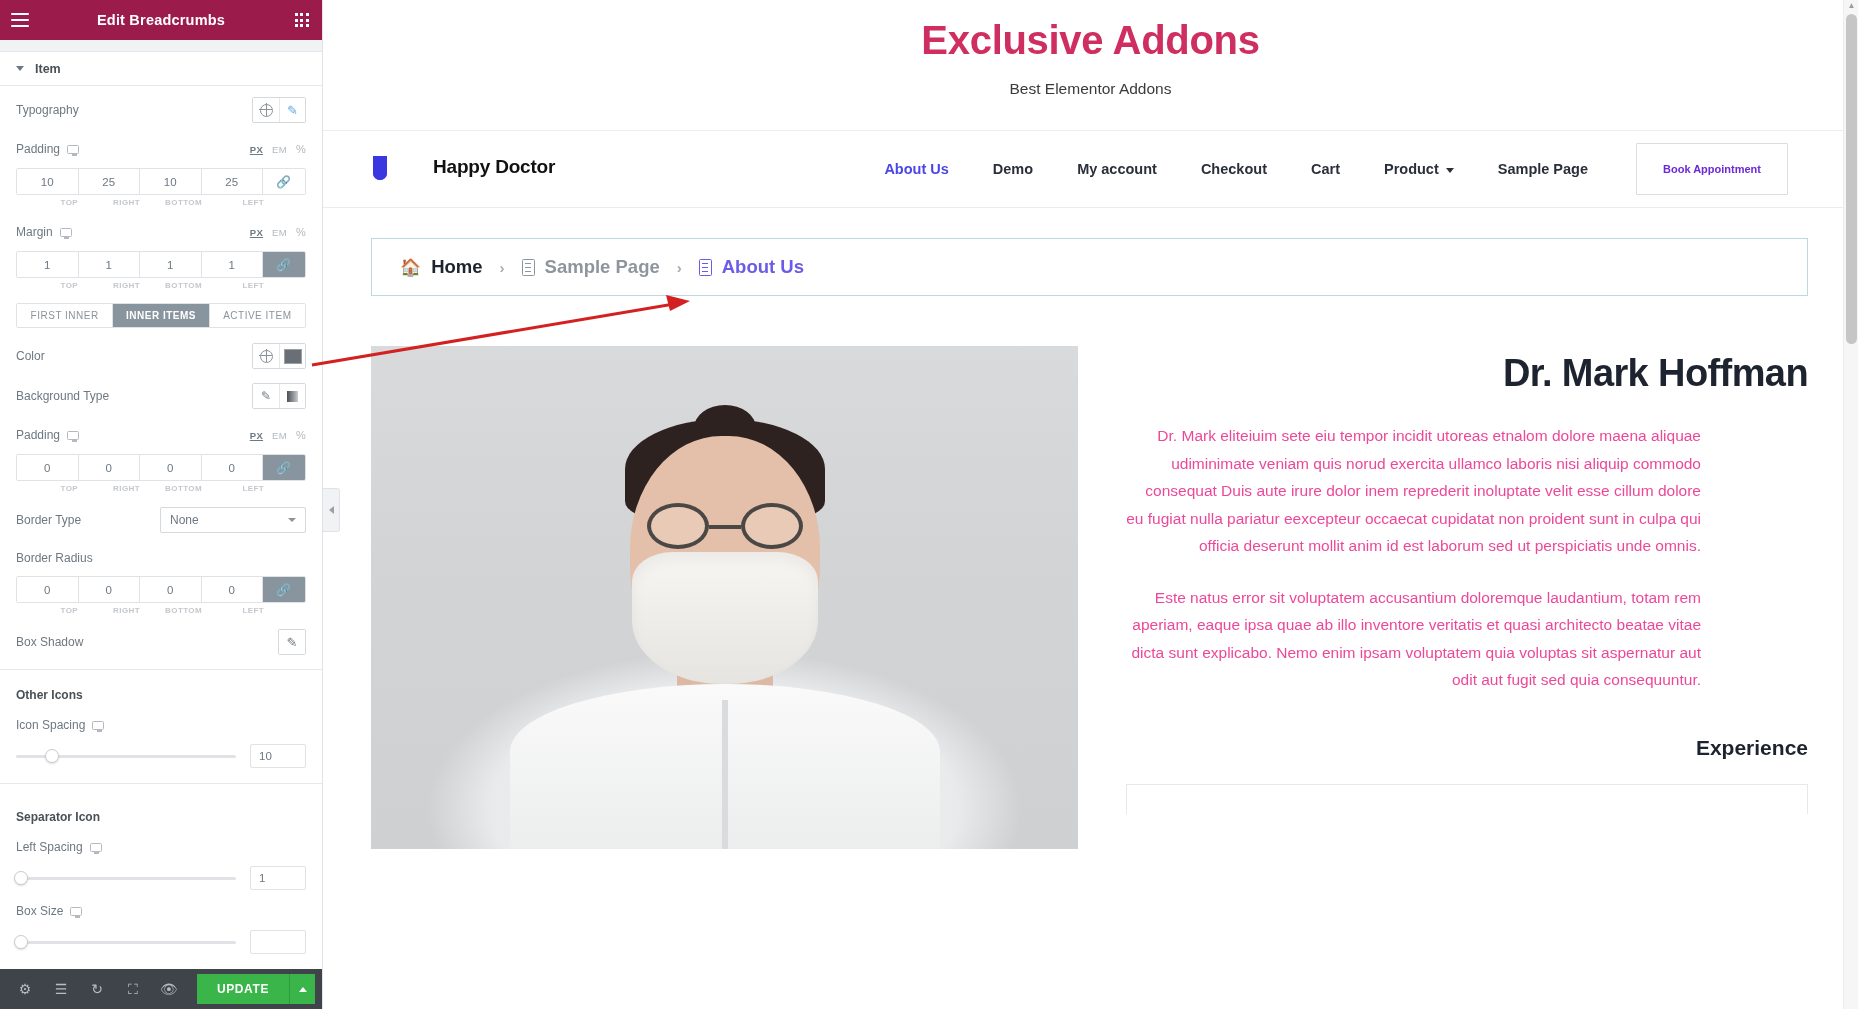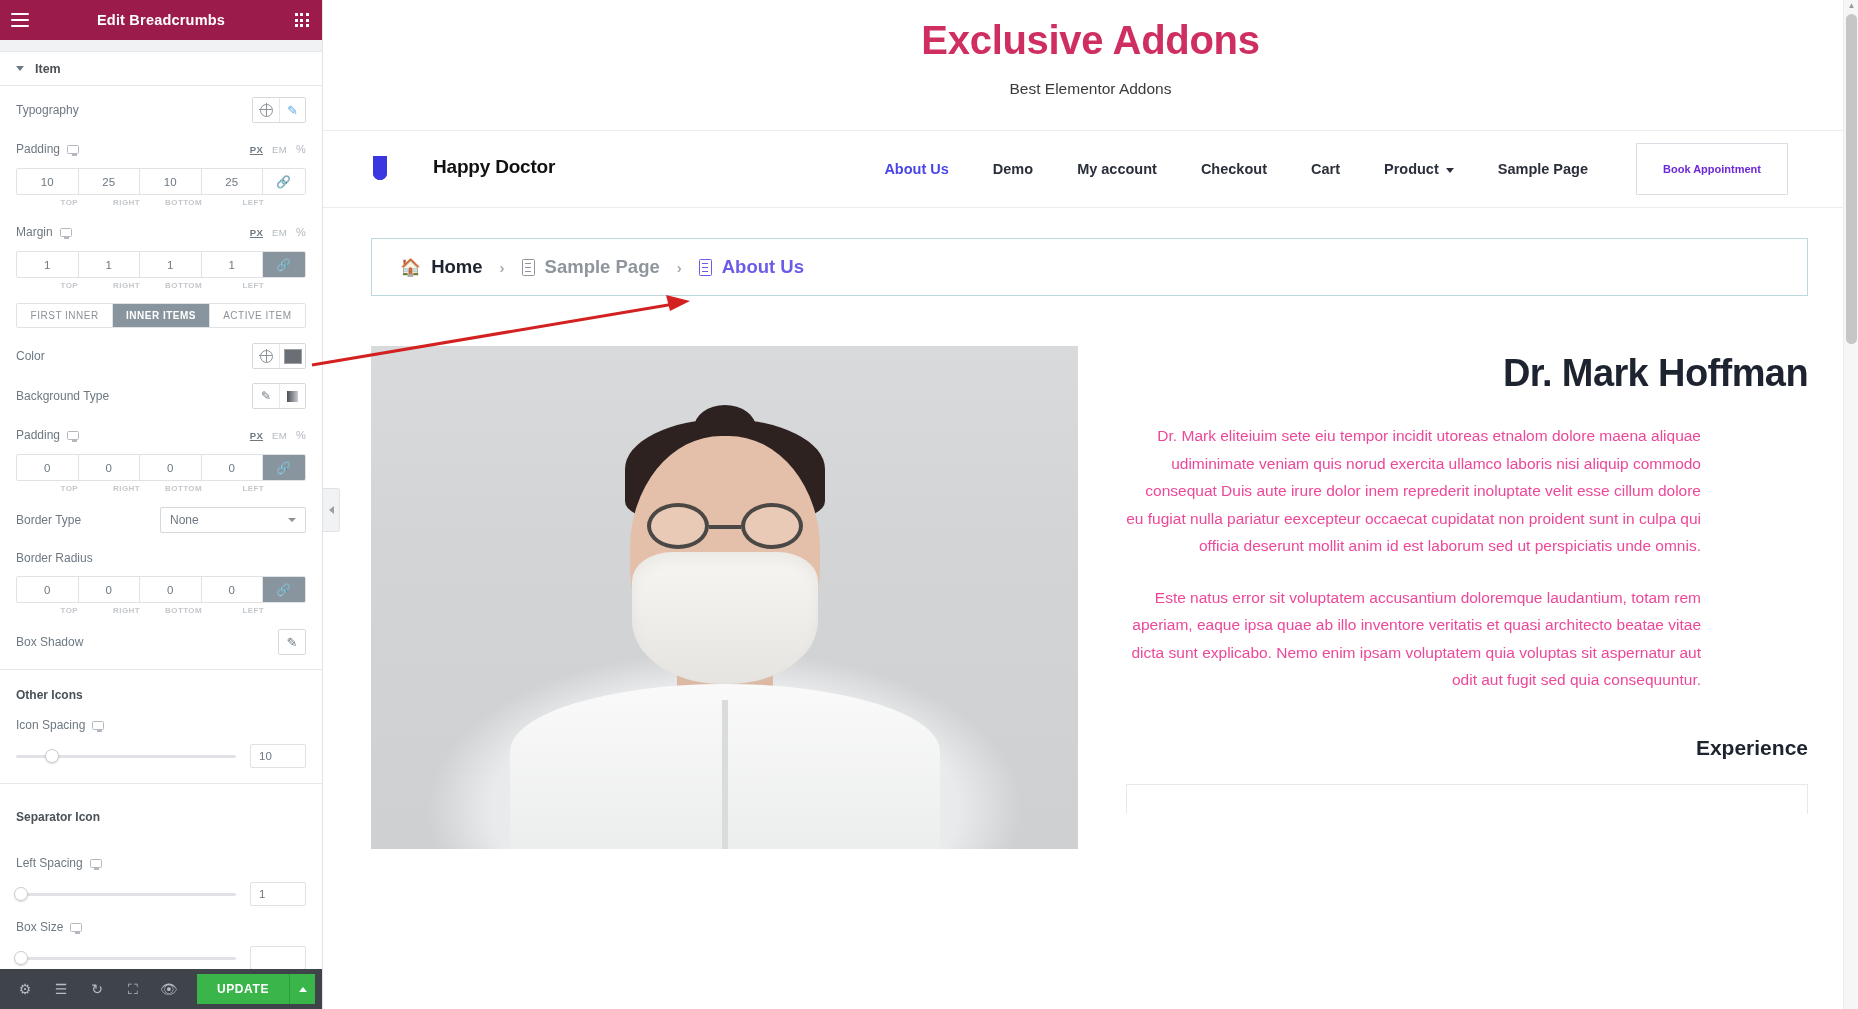--- a/index.html
+++ b/index.html
@@ -502,21 +502,21 @@
           <span class="num-box">10</span>
         </div>
       </div>
 
       <div class="divider" style="margin-top:15px"></div>
 
       <div class="ctl">
         <div class="row" style="margin-top:20px">
           <span class="lbl bold">Separator Icon</span>
         </div>
-        <div class="row" style="margin-top:24px;min-height:18px">
+        <div class="row" style="margin-top:8px;min-height:18px">
           <span class="lbl">
             <span>Left Spacing</span>
             <span class="monitor-ico"></span>
           </span>
         </div>
         <div class="slider-row">
           <span class="track">
             <span class="knob" style="left:-2px"></span>
           </span>
           <span class="num-box">1</span>

